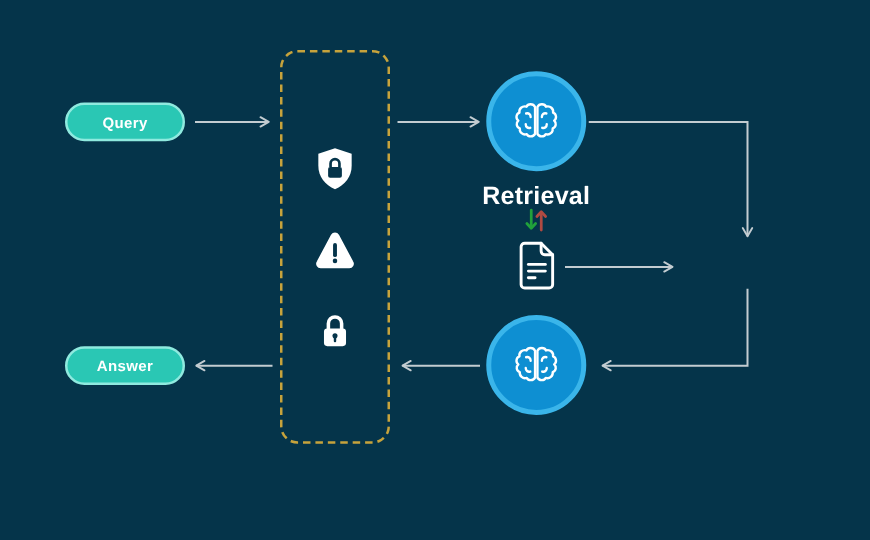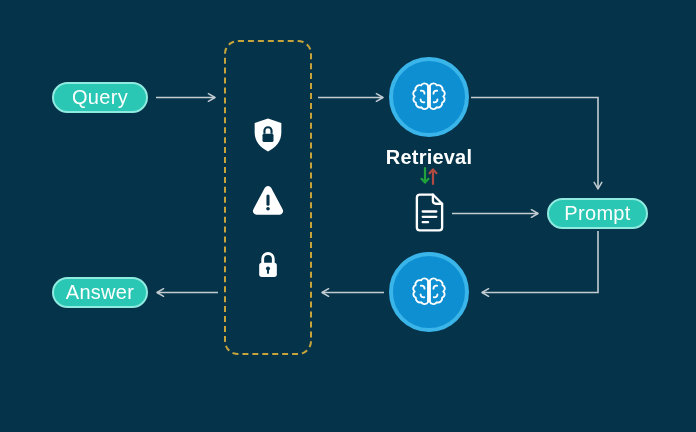--- a/index.html
+++ b/index.html
@@ -14,21 +14,21 @@
     background:var(--background,#05344a);
     font-family:"Liberation Sans","DejaVu Sans",sans-serif;
   }
   .connectors{position:absolute;left:0;top:0;}
   .pill{
     position:absolute;height:31px;box-sizing:border-box;
     background:var(--pill-fill,#2ac7b4);
     border:2px solid var(--pill-border,#8feadf);
     border-radius:16px;display:flex;align-items:center;justify-content:center;
   }
-  .pill-label{color:var(--pill-text,#fff);font-size:20px;font-weight:400;letter-spacing:.3px;}
+  .pill-label{color:var(--pill-text,#fff);font-size:12px;font-weight:700;letter-spacing:.3px;}
   .guardrails-box{
     position:absolute;left:224px;top:40px;width:88px;height:315px;box-sizing:border-box;
     border:2px dashed var(--guardrails-dash,#c7a33c);border-radius:14px;
   }
   .gr-icon{position:absolute;left:50%;transform:translateX(-50%);line-height:0;}
   .node-circle{
     position:absolute;width:80px;height:80px;box-sizing:border-box;border-radius:50%;
     background:var(--node-circle-fill,#0e8fd2);
     border:4px solid var(--node-circle-ring,#3ab5ea);
     display:flex;align-items:center;justify-content:center;
@@ -59,23 +59,20 @@
       <path d="M384 292.5 H322" marker-end="url(#ah)"></path>
       <path d="M218 292.5 H157" marker-end="url(#ah)"></path>
     </g>
   </svg>
 
   <div class="pill" style="left:52px;top:82px;width:96px">
     <span class="pill-label">Query</span>
   </div>
   <div class="pill" style="left:52px;top:277px;width:96px">
     <span class="pill-label">Answer</span>
-  </div>
-  <div class="pill" style="left:547px;top:198px;width:101px">
-    <span class="pill-label">Prompt</span>
   </div>
 
   <div class="guardrails-box">
     <span class="gr-icon" style="top:75px">
       <svg width="32" height="36" viewBox="0 0 36 40">
         <path d="M18 1.5 L33 6.5 V17 C33 27.5 27 34 18 38.5 C9 34 3 27.5 3 17 V6.5 Z" style="fill:var(--icon-white,#fff)"></path>
         <path d="M14 18.5 v-3.2 a4 4 0 0 1 8 0 v3.2" style="fill:none;stroke:var(--background,#05344a);stroke-width:2.4"></path>
         <rect x="11.8" y="18.5" width="12.4" height="9.5" rx="1.8" style="fill:var(--background,#05344a)"></rect>
       </svg>
     </span>

